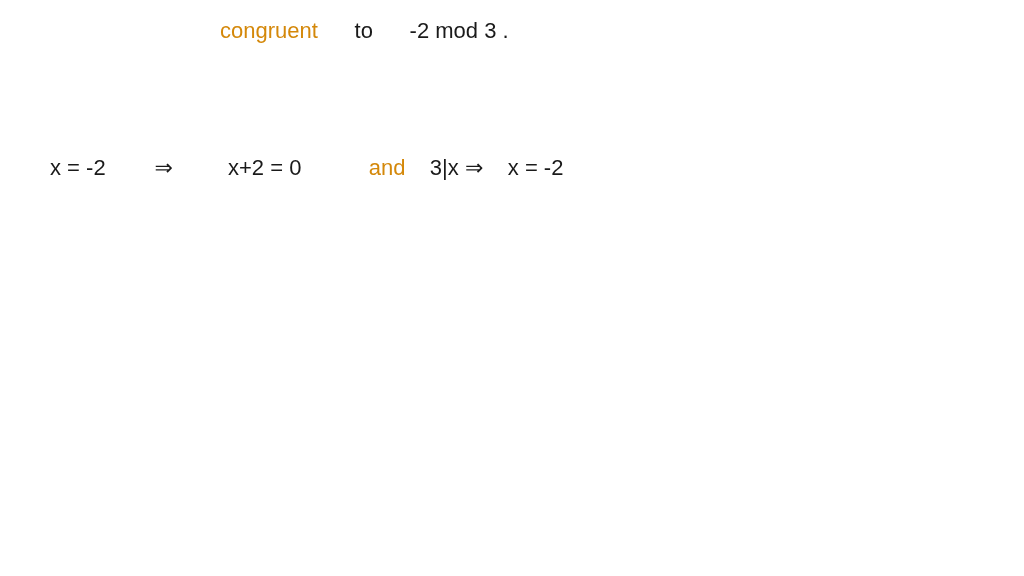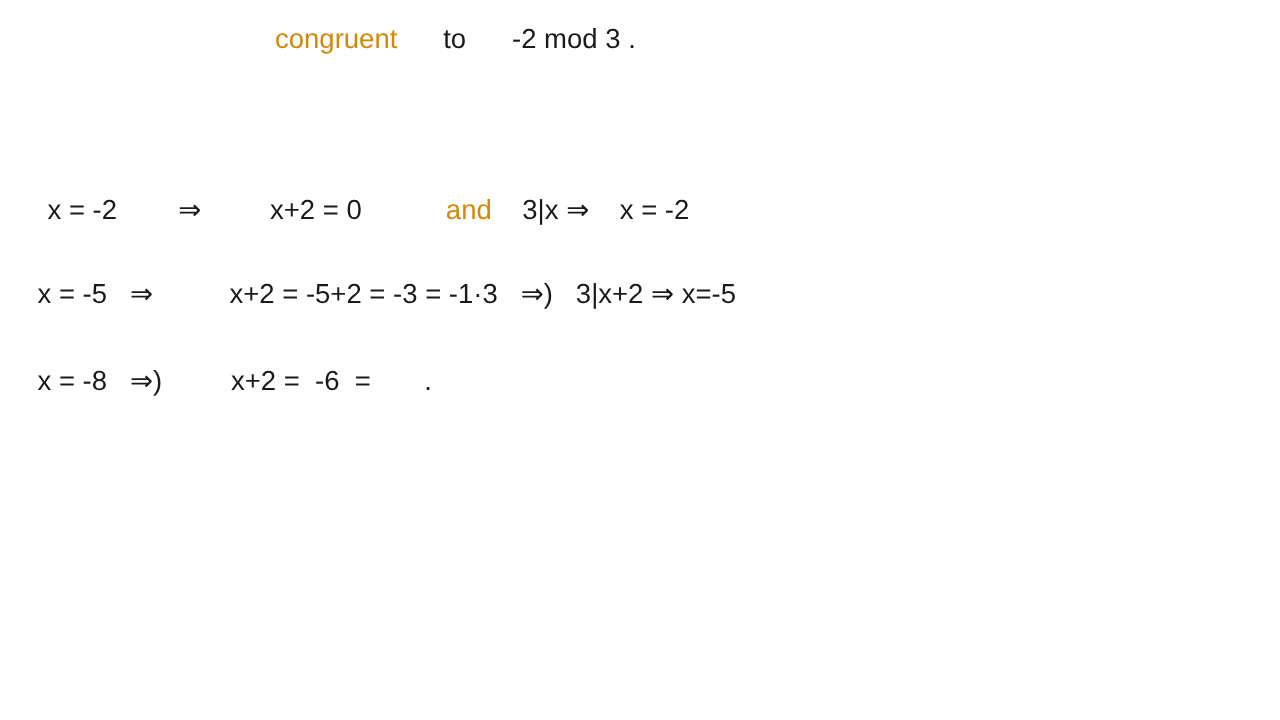--- a/index.html
+++ b/index.html
@@ -36,36 +36,24 @@
 
 <div class="math-canvas">
 
   <div class="line" style="top: 18px; left: 220px;">
     <span class="orange">congruent</span>
     <span style="color:#1a1a1a;">&nbsp;&nbsp;&nbsp;&nbsp; to &nbsp;&nbsp;&nbsp;&nbsp;</span>
     <span style="color:#1a1a1a;">-2 mod 3 .</span>
   </div>
 
 
-  <div class="line" style="top: 155px; left: 38px;">
+  <div class="line" style="top: 155px; left: 50px;">
     <span>x = -2</span>
     <span>&nbsp;&nbsp;&nbsp;&nbsp;&nbsp;&nbsp; ⇒ &nbsp;&nbsp;&nbsp;&nbsp;&nbsp;&nbsp;&nbsp;</span>
     <span>x+2 = 0</span>
     <span>&nbsp;&nbsp;&nbsp;&nbsp;&nbsp;&nbsp;&nbsp;&nbsp;&nbsp;</span>
     <span class="orange">and</span>
     <span>&nbsp;&nbsp; 3|x ⇒ &nbsp;&nbsp; x = -2</span>
   </div>
 
-  <div class="line" style="top: 222px; left: 30px;">
-    <span>x = -5</span>
-    <span>&nbsp; ⇒ &nbsp;&nbsp;&nbsp;&nbsp;&nbsp;&nbsp;&nbsp;&nbsp;</span>
-    <span>x+2 = -5+2 = -3 = -1·3</span>
-    <span>&nbsp; ⇒) &nbsp;</span>
-    <span>3|x+2 ⇒ x=-5</span>
-  </div>
 
-  <div class="line" style="top: 292px; left: 30px;">
-    <span>x = -8</span>
-    <span>&nbsp; ⇒) &nbsp;&nbsp;&nbsp;&nbsp;&nbsp;&nbsp;&nbsp;</span>
-    <span>x+2 = &nbsp;-6 &nbsp;= &nbsp;&nbsp;&nbsp;&nbsp;&nbsp; .</span>
-  </div>
 
 </div>
 
 </body></html>

